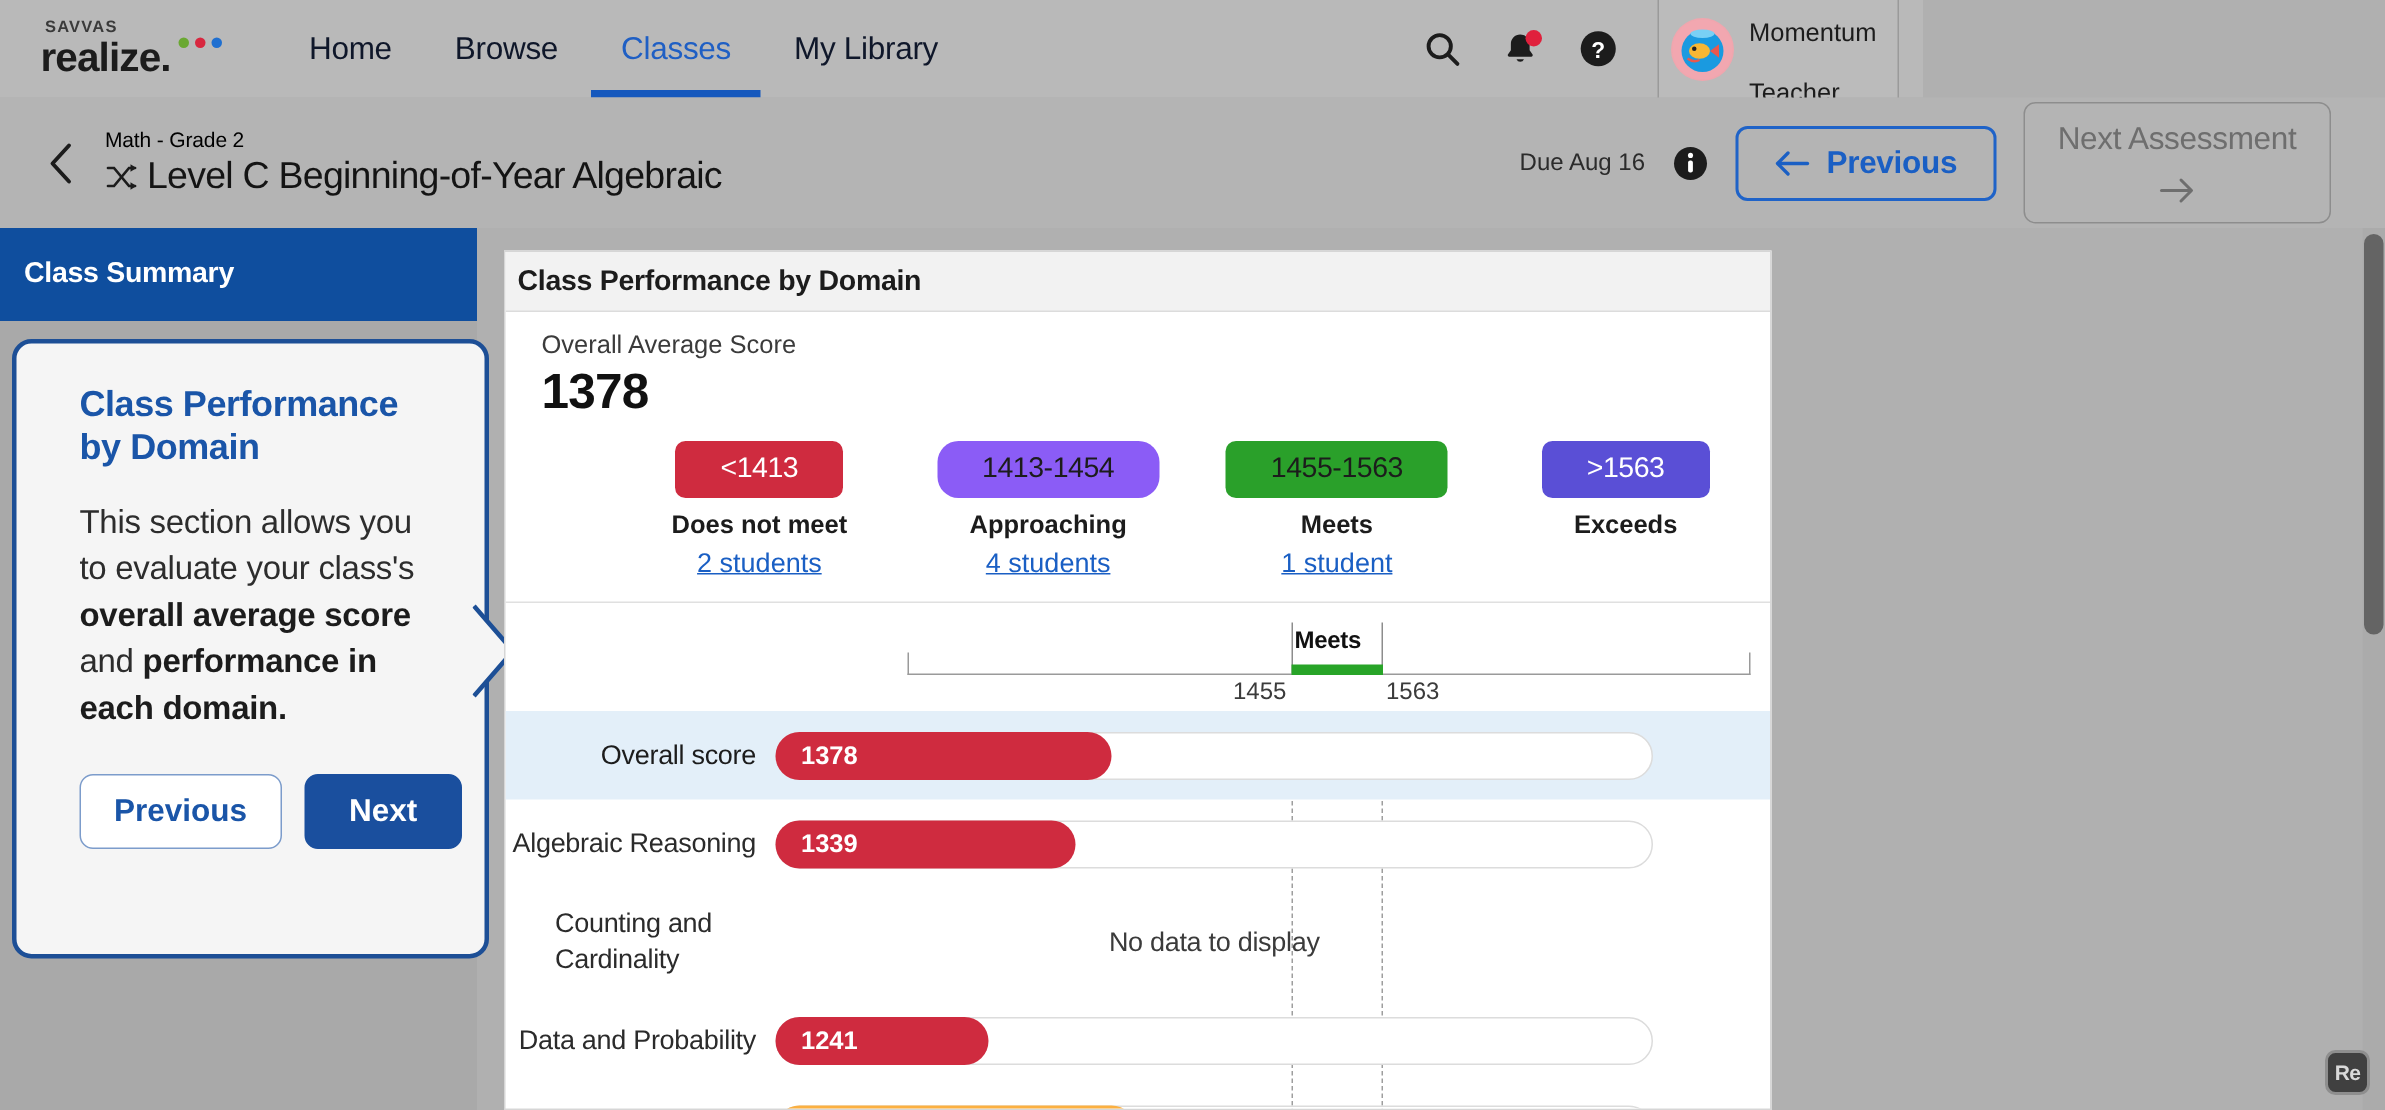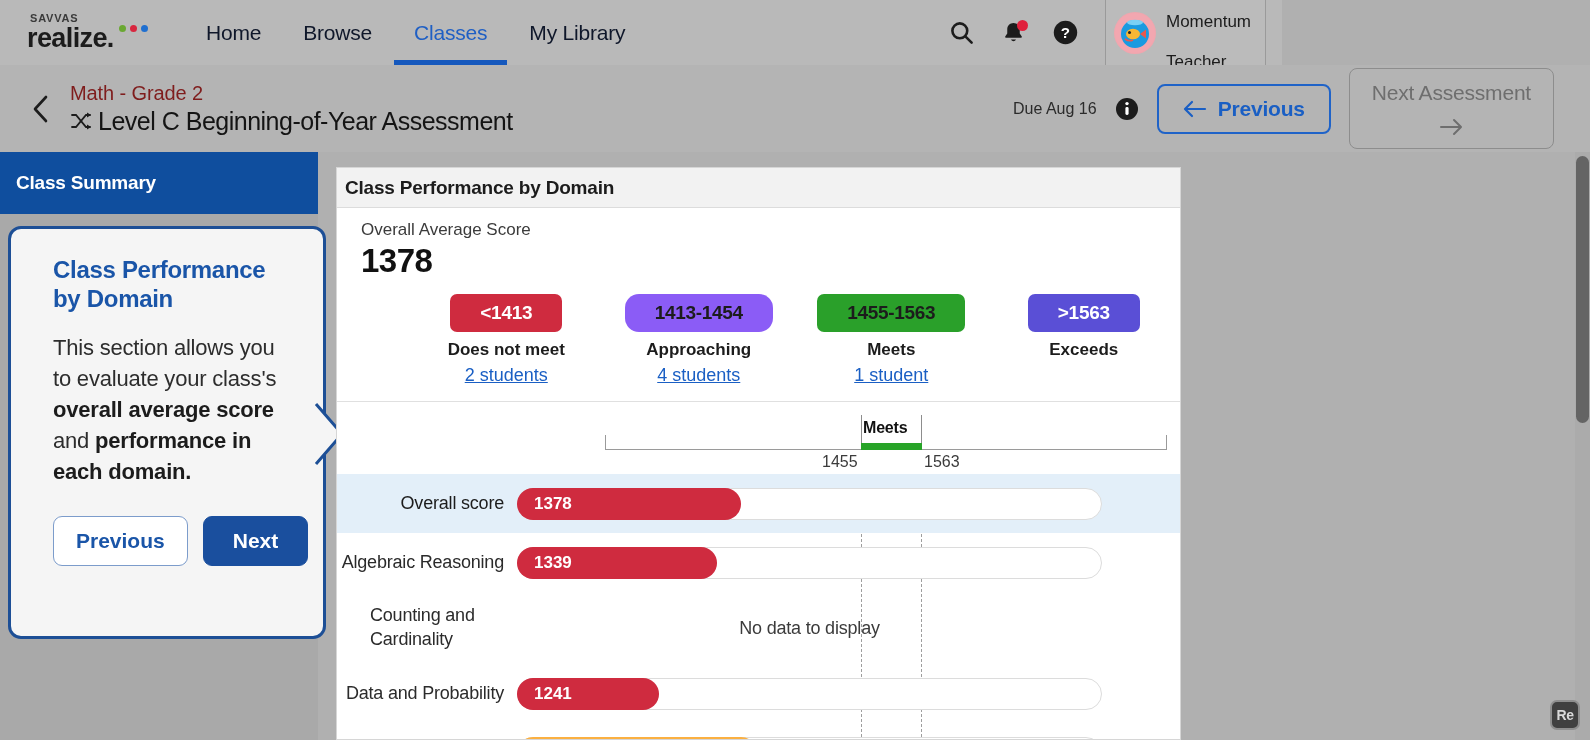--- a/index.html
+++ b/index.html
@@ -62,21 +62,21 @@
   }
   .acct-name { font-size: 17px; color: #1c1c1c; line-height: 1.25; margin-top: 18px; }
 
   
   .assessbar {
     position: absolute; left: 0; top: 65px; width: 1590px; height: 87px;
     background: #b4b4b4; display: flex; align-items: center;
   }
   .back-chevron { margin-left: 30px; cursor: pointer; display: flex; }
   .assess-titles { margin-left: 18px; }
-  .assess-crumb { font-size: 20px; color: #7f1d1d; margin-bottom: 2px; letter-spacing: -0.1px; }
+  .assess-crumb { font-size: 14px; color: #000000; margin-bottom: 2px; letter-spacing: -0.1px; }
   .assess-title-row { display: flex; align-items: center; gap: 4px; }
   .assess-title { font-size: 25px; color: #141414; letter-spacing: -0.5px; }
 
   .assess-right { margin-left: auto; display: flex; align-items: center; gap: 18px; margin-right: 36px; }
   .due-text { font-size: 16px; color: #2b2b2b; }
   .info-dot { cursor: pointer; display: flex; }
   .btn-prev {
     display: flex; align-items: center; gap: 11px;
     border: 2px solid #1f63c8; border-radius: 8px; background: transparent;
     color: #1a5fc4; font-size: 21px; font-weight: 700; padding: 11px 24px; cursor: pointer;
@@ -139,21 +139,21 @@
   .panel-head-title { font-size: 19px; font-weight: 700; color: #1c1c1c; letter-spacing: -0.2px; }
 
   .score-block { padding: 12px 0 0 24px; }
   .score-label { font-size: 17px; color: #3b3b3b; }
   .score-value { font-size: 33px; font-weight: 700; color: #111; letter-spacing: -0.5px; margin-top: 2px; }
 
   .bands { display: flex; margin-top: 14px; padding-left: 73px; }
   .band { width: 196px; text-align: center; }
   .band-chip {
     display: inline-block; min-width: 82px; padding: 8px 30px; border-radius: 7px;
-    font-size: 19px; font-weight: 700; letter-spacing: -0.3px;
+    font-size: 19px; font-weight: 400; letter-spacing: -0.3px;
   }
   .band-name { font-size: 17px; font-weight: 700; color: #1c1c1c; margin-top: 8px; }
   .band-students {
     font-size: 18px; color: #1a5fc4; text-decoration: underline; cursor: pointer;
     margin-top: 5px; display: inline-block;
   }
 
   .panel-divider { border-top: 1px solid #e0e0e0; margin-top: 15px; }
 
   
@@ -286,21 +286,21 @@
       <div class="assess-crumb">Math - Grade 2</div>
       <div class="assess-title-row">
         <span style="display:flex;">
           <svg width="24" height="22" viewBox="0 0 24 22" fill="none" stroke="#1c1c1c" stroke-width="1.8" stroke-linecap="round">
             <path d="M2 5 h4 l10 12 h4"></path>
               <path d="M2 17 h4 l10 -12 h4"></path>
             <polyline points="17,2.5 21,5 17,7.5" fill="#1c1c1c" stroke="none"></polyline>
             <polyline points="17,14.5 21,17 17,19.5" fill="#1c1c1c" stroke="none"></polyline>
           </svg>
         </span>
-        <span class="assess-title">Level C Beginning-of-Year Assessment</span>
+        <span class="assess-title">Level C Beginning-of-Year Algebraic</span>
       </div>
     </div>
     <div class="assess-right">
       <span class="due-text">Due Aug 16</span>
       <span class="info-dot">
         <svg width="24" height="24" viewBox="0 0 24 24">
           <circle cx="12" cy="12" r="11" fill="#1c1c1c"></circle>
           <circle cx="12" cy="6.6" r="1.7" fill="#fff"></circle>
           <rect x="10.4" y="10" width="3.2" height="8" rx="1.4" fill="#fff"></rect>
         </svg>

